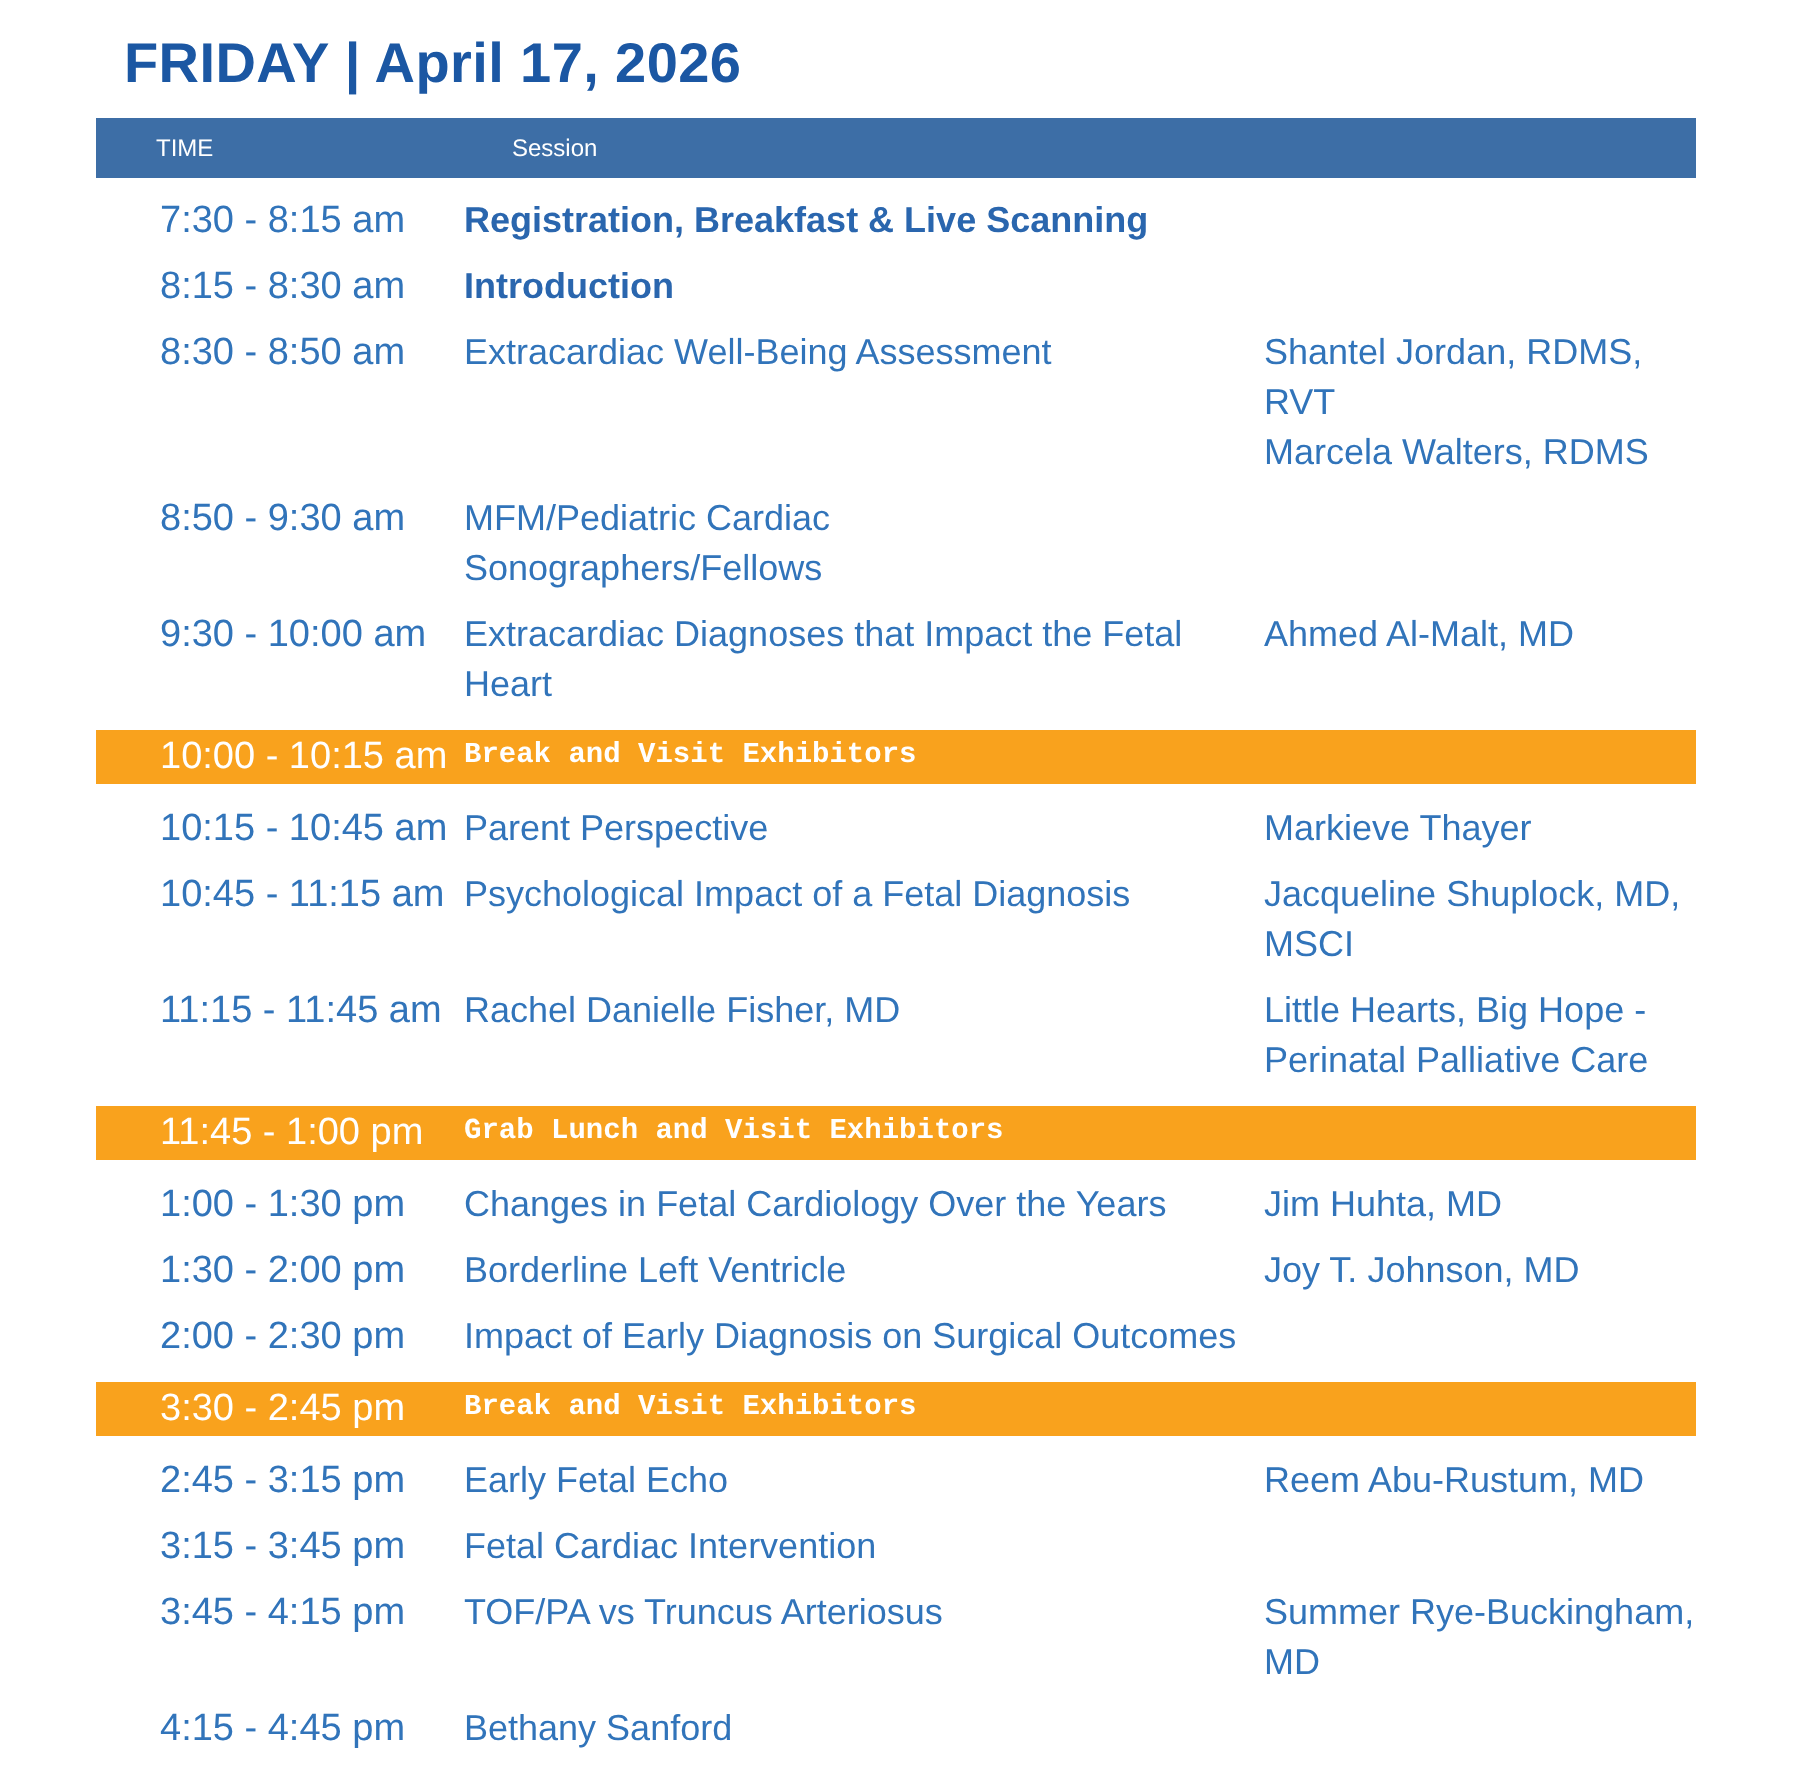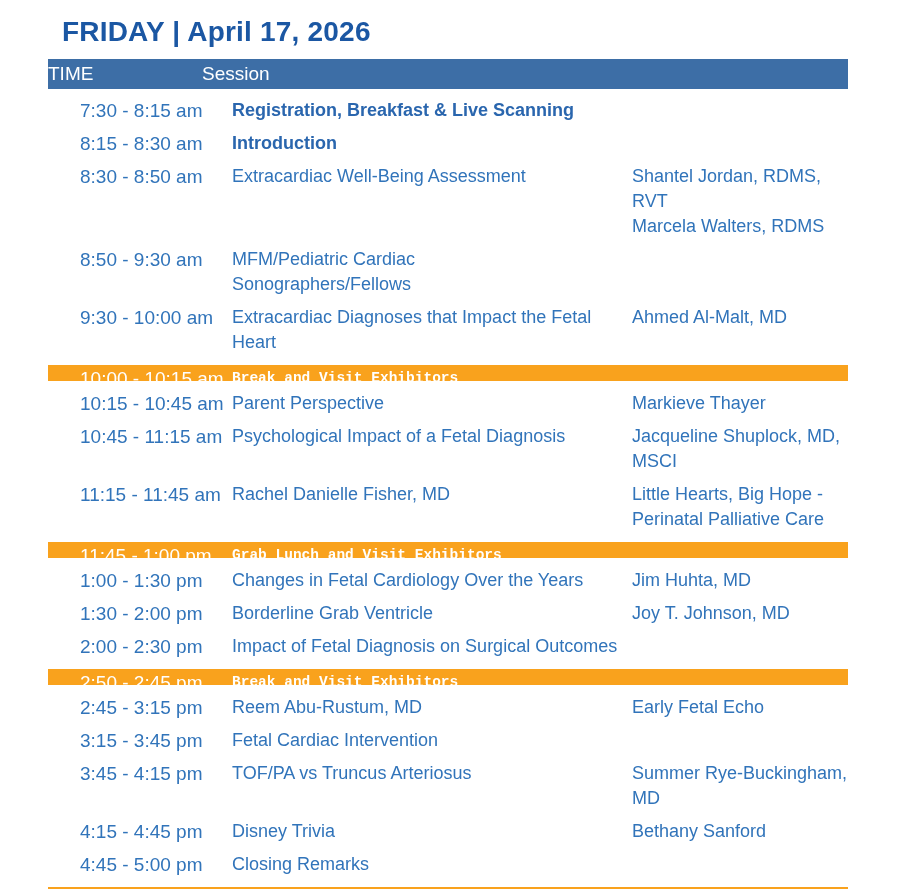--- a/index.html
+++ b/index.html
@@ -22,42 +22,44 @@
     font-size: 28px;
     font-weight: 700;
     letter-spacing: 0.2px;
     color: var(--title-blue);
   }
   .table { margin-left: 48px; width: 800px; }
   .header-row {
     display: grid;
     grid-template-columns: 154px 1fr;
     align-items: center;
+    padding-left: 30px;
     height: 30px;
     background: var(--header-blue);
     color: #ffffff;
-    font-size: 19px;
+    font-size: 12px;
+    gap: 24px;
   }
   .table-body { padding-top: 5px; }
   .row {
     display: grid;
     grid-template-columns: 152px 400px 1fr;
     padding: 4px 0 4px 32px;
   }
   .cell {
     font-size: 18px;
     line-height: 25px;
     color: var(--text-blue);
   }
   .cell.time { font-size: 19px; }
   .cell.speaker { white-space: pre-line; }
   .row.em .cell.session { font-weight: 700; color: var(--em-blue); }
   .row.break {
     background: var(--break-orange);
-    height: 16px;
+    height: 27px;
     align-items: center;
     margin: 6px 0;
     padding-top: 0;
     padding-bottom: 0;
   }
   .row.break .cell { color: #ffffff; line-height: 27px; }
   .row.break .cell.session { font-weight: 700; font-size: 14.5px; font-family: Liberation Mono, monospace; }
   .bottom-line {
     margin: 15px 0 0 78px;
     width: 744px;
@@ -144,56 +146,55 @@
       </div>
 
       <div class="row">
         <span class="cell time">1:00 - 1:30 pm</span>
         <span class="cell session">Changes in Fetal Cardiology Over the Years</span>
         <span class="cell speaker">Jim Huhta, MD</span>
       </div>
 
       <div class="row">
         <span class="cell time">1:30 - 2:00 pm</span>
-        <span class="cell session">Borderline Grab Ventricle</span>
+        <span class="cell session">Borderline Left Ventricle</span>
         <span class="cell speaker">Joy T. Johnson, MD</span>
       </div>
 
       <div class="row">
         <span class="cell time">2:00 - 2:30 pm</span>
-        <span class="cell session">Impact of Fetal Diagnosis on Surgical Outcomes</span>
-      </div>
-
-      <div class="row break">
-        <span class="cell time">2:50 - 2:45 pm</span>
+        <span class="cell session">Impact of Early Diagnosis on Surgical Outcomes</span>
+      </div>
+
+      <div class="row break">
+        <span class="cell time">3:30 - 2:45 pm</span>
         <span class="cell session">Break and Visit Exhibitors</span>
         <span class="cell speaker"></span>
       </div>
 
       <div class="row">
         <span class="cell time">2:45 - 3:15 pm</span>
+        <span class="cell session">Early Fetal Echo</span>
         <span class="cell speaker">Reem Abu-Rustum, MD</span>
-        <span class="cell session">Early Fetal Echo</span>
       </div>
 
       <div class="row">
         <span class="cell time">3:15 - 3:45 pm</span>
         <span class="cell session">Fetal Cardiac Intervention</span>
         <span class="cell speaker"></span>
       </div>
 
       <div class="row">
         <span class="cell time">3:45 - 4:15 pm</span>
         <span class="cell session">TOF/PA vs Truncus Arteriosus</span>
         <span class="cell speaker">Summer Rye-Buckingham, MD</span>
       </div>
 
       <div class="row">
         <span class="cell time">4:15 - 4:45 pm</span>
-        <span class="cell session">Disney Trivia</span>
         <span class="cell speaker">Bethany Sanford</span>
       </div>
 
       <div class="row">
         <span class="cell time">4:45 - 5:00 pm</span>
         <span class="cell session">Closing Remarks</span>
         <span class="cell speaker"></span>
       </div>
 
       <div class="row break">

